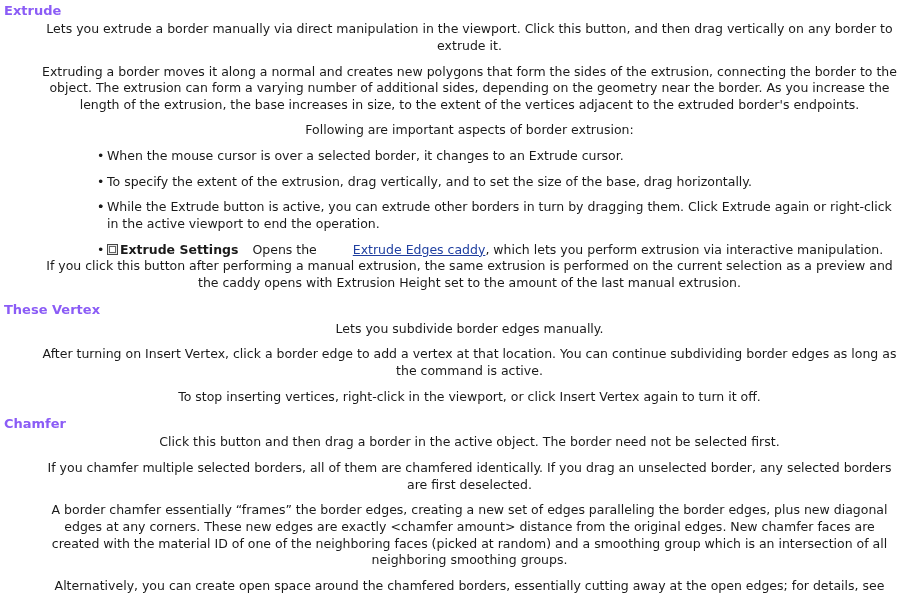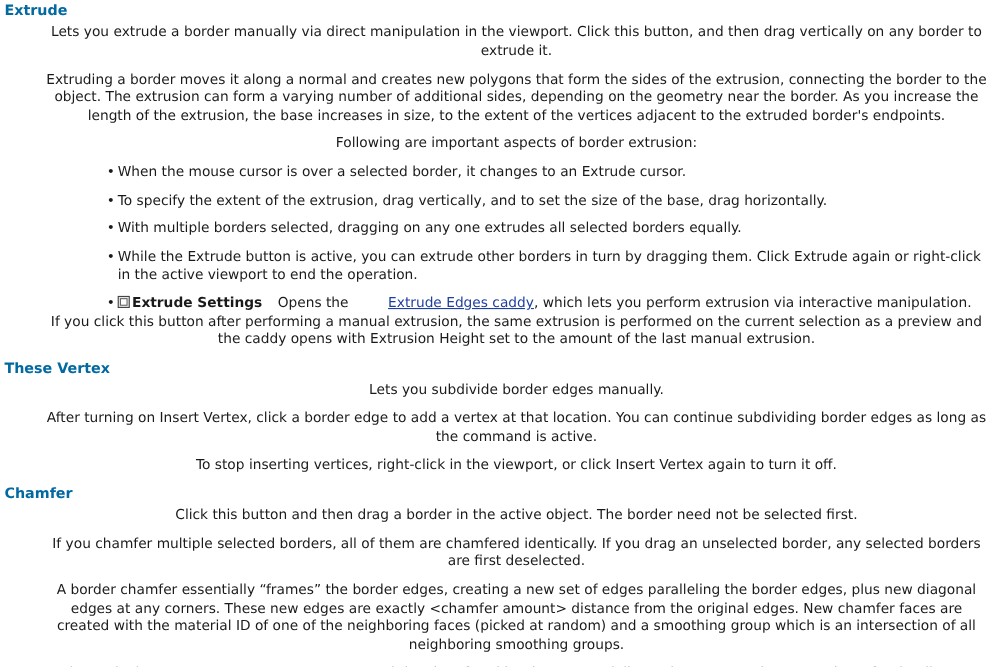--- a/index.html
+++ b/index.html
@@ -13,21 +13,21 @@
     font-family: "DejaVu Sans", sans-serif;
     font-size: 12.5px;
     line-height: 1.33;
     color: #1a1a1a;
     overflow: hidden;
   }
   .doc {
     padding: 2px 6px 0 4px;
   }
   h2.section-head {
-    color: #0369a1;
+    color: #8b5cf6;
     font-family: "DejaVu Sans", sans-serif;
     font-size: 13px;
     font-weight: bold;
     margin: 0 0 2px 0;
     padding: 0;
   }
   .section {
     margin-bottom: 8px;
   }
   .section.gap-top {
@@ -124,21 +124,20 @@
         <li>
           <span class="bullet-dot">•</span>
           <span>When the mouse cursor is over a selected border, it changes to an Extrude cursor.</span>
         </li>
         <li>
           <span class="bullet-dot">•</span>
           <span>To specify the extent of the extrusion, drag vertically, and to set the size of the base, drag horizontally.</span>
         </li>
         <li>
           <span class="bullet-dot">•</span>
-          <span>With multiple borders selected, dragging on any one extrudes all selected borders equally.</span>
         </li>
         <li>
           <span class="bullet-dot">•</span>
           <span>While the Extrude button is active, you can extrude other borders in turn by dragging them. Click Extrude again or right-click in the active viewport to end the operation.</span>
         </li>
         <li style="padding-left:65px; margin-bottom:0;">
           <span class="bullet-dot">•</span>
           <p class="settings-line"><span class="settings-icon"></span><span class="settings-title">Extrude Settings</span><span class="settings-gap"></span><span>Opens the </span><a class="doc-link" href="#">Extrude Edges caddy</a><span>, which lets you perform extrusion via interactive manipulation.</span></p>
         </li>
       </ul>

